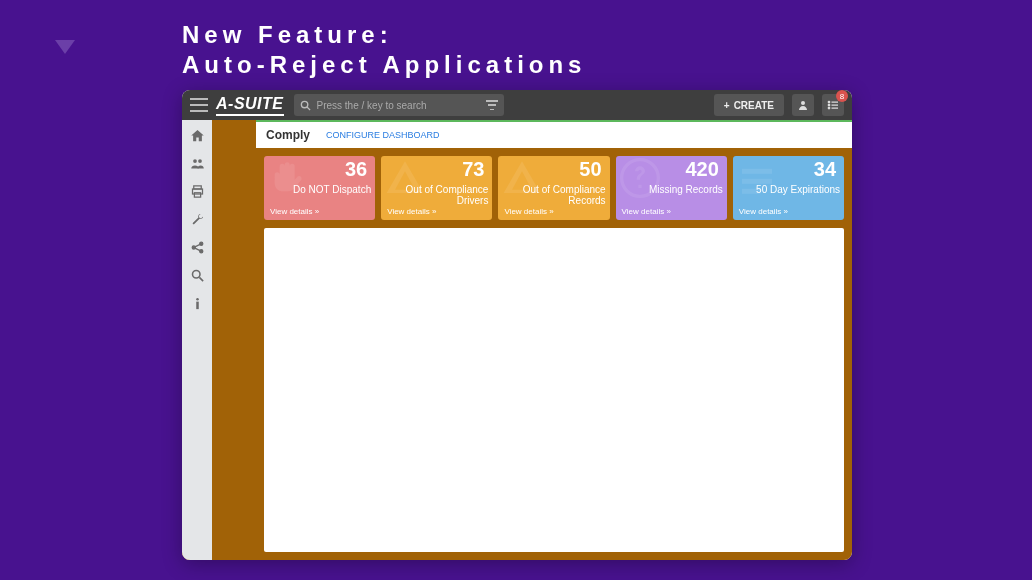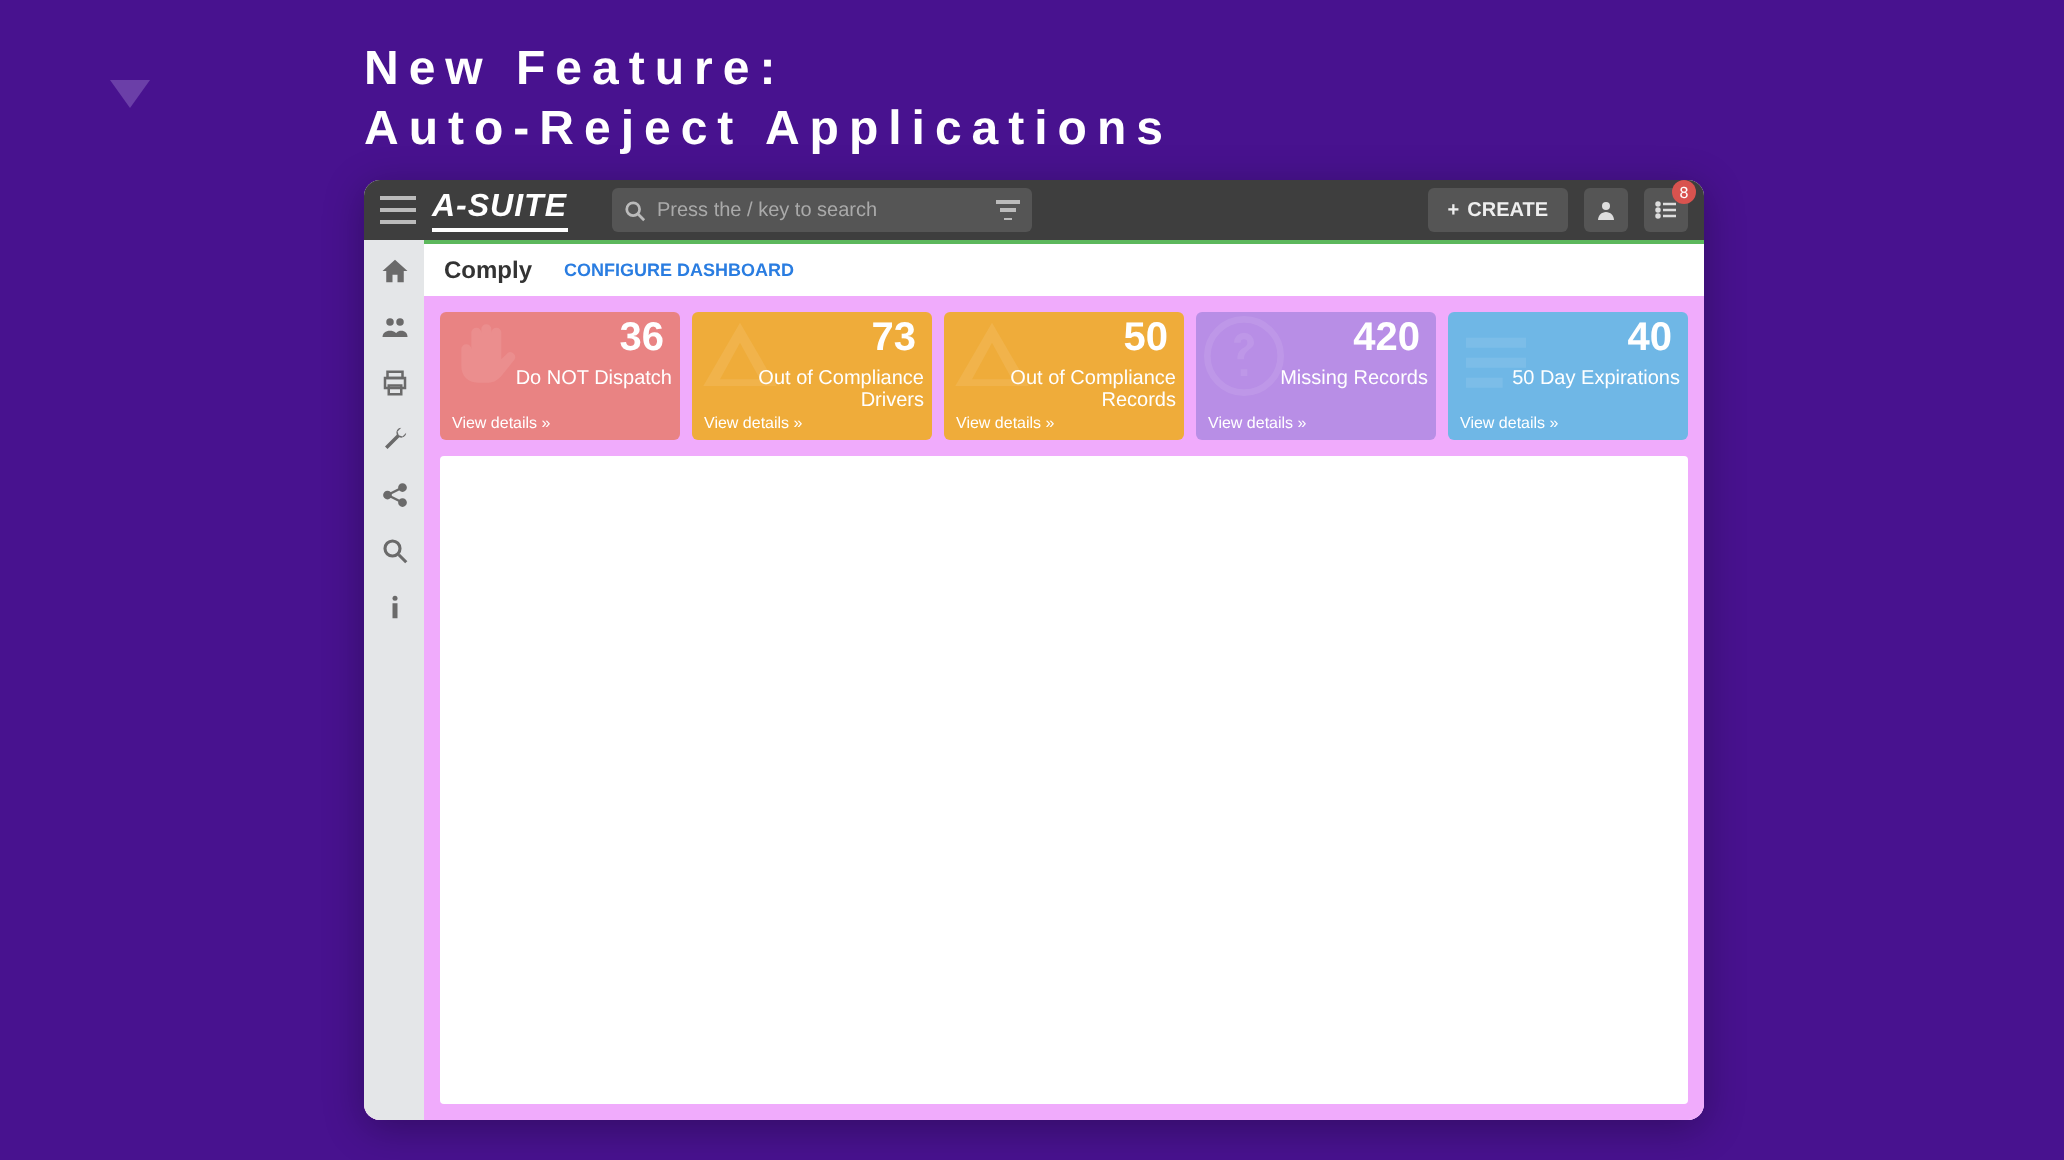--- a/index.html
+++ b/index.html
@@ -42,21 +42,21 @@
   .hamburger div { height: 2px; background: #bbb; }
   .brand {
     color: #fff; font-size: 16px; font-weight: 700; font-style: italic;
     letter-spacing: 0.5px;
     border-bottom: 2px solid #fff; padding-bottom: 1px;
     margin-right: 2px;
   }
   .search-wrap {
     flex: 0 0 210px; height: 22px; background: #555;
     border-radius: 3px; display: flex; align-items: center;
-    padding: 4px 6px; gap: 6px; margin-left: 12px;
+    padding: 4px 6px; gap: 6px;
   }
   .search-wrap input {
     flex: 1; background: transparent; border: none; outline: none;
     color: #ccc; font-size: 10px;
   }
   .search-wrap input::placeholder { color: #aaa; }
   .search-filter {
     width: 12px; height: 10px; cursor: pointer;
     display:flex; flex-direction:column; justify-content:space-between; align-items:center;
   }
@@ -79,39 +79,39 @@
     position: relative; width: 22px; height: 22px; background: #555;
     border-radius: 3px; display: flex; align-items: center; justify-content: center;
     cursor: pointer;
   }
   .notif-badge {
     position: absolute; top: -4px; right: -4px;
     background: #d9534f; color: #fff; font-size: 8px;
     width: 12px; height: 12px; border-radius: 50%;
     display: flex; align-items: center; justify-content: center;
   }
-  .app-body { flex: 1; display: flex; background: #f0abfc; }
+  .app-body { flex: 1; display: flex; background: #a16207; gap: 44px; }
   .sidebar {
     width: 30px; background: #e4e6e8;
     display: flex; flex-direction: column; align-items: center;
     padding-top: 6px; gap: 10px;
   }
   .sidebar-item {
     width: 18px; height: 18px; color: #6a6a6a; cursor: pointer;
     display: flex; align-items: center; justify-content: center;
   }
   .main { flex: 1; display: flex; flex-direction: column; }
   .page-header {
     height: 28px; background: #fff;
     display: flex; align-items: center; gap: 16px;
     padding: 0 10px; font-size: 12px;
     border-top: 2px solid #5cb85c;
   }
   .page-title { font-weight: 700; color: #333; }
-  .configure-link { color: #2a7de1; font-size: 9px; font-weight: 700; cursor: pointer; }
+  .configure-link { color: #2a7de1; font-size: 9px; font-weight: 400; cursor: pointer; }
   .cards-row {
     display: flex; gap: 6px; padding: 8px 8px 0 8px;
   }
   .card {
     flex: 1; height: 64px; border-radius: 3px;
     color: #fff; position: relative; padding: 4px 8px;
     overflow: hidden;
   }
   .card-bg-icon {
     position: absolute; left: 4px; top: 2px;
@@ -301,21 +301,21 @@
         </div>
 
         <div class="card" style="background:#6fb7e6">
           <div class="card-bg-icon">
             <svg width="40" height="40" viewBox="0 0 24 24" fill="none" stroke="rgba(255,255,255,0.35)" stroke-width="3">
                 <line x1="3" y1="8" x2="21" y2="8"></line>
                 <line x1="3" y1="14" x2="21" y2="14"></line>
                 <line x1="3" y1="20" x2="14" y2="20"></line>
               </svg>
           </div>
-          <div class="card-value">40</div>
+          <div class="card-value">34</div>
           <div class="card-label">50 Day Expirations</div>
           <div class="card-viewdetails">
               <span>View details »</span>
             </div>
         </div>
 
       </div>
 
       <div class="content-area"></div>
     </div>

